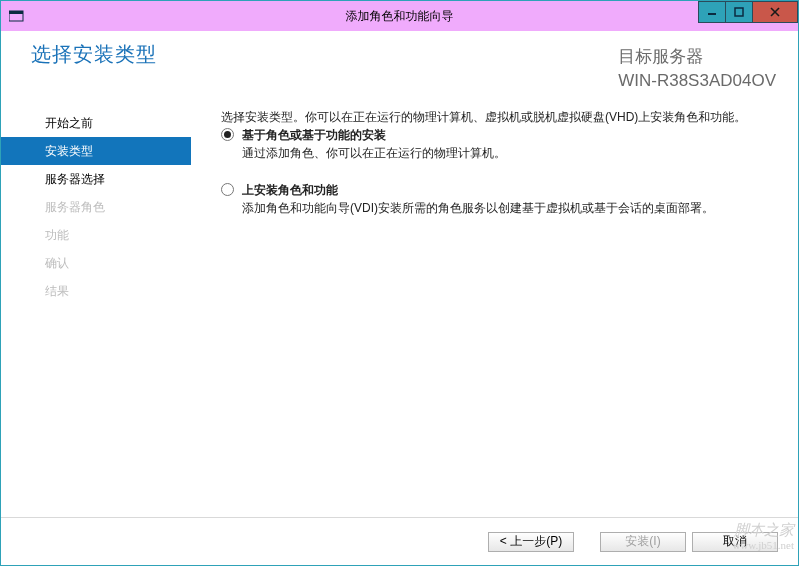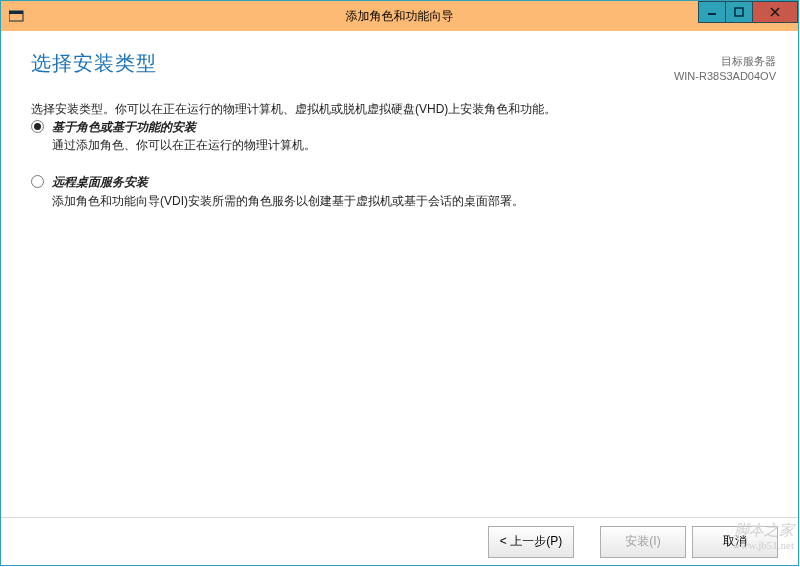--- a/index.html
+++ b/index.html
@@ -15,21 +15,21 @@
   .window-frame {
     border: 1px solid #2ea2b8;
     width: 799px;
     height: 566px;
     background: #fff;
     display: flex;
     flex-direction: column;
   }
   .titlebar {
     height: 30px;
-    background: #fdba74;
+    background: #f0abfc;
     display: flex;
     align-items: center;
     color: #000;
     position: relative;
   }
   .titlebar .app-icon {
     width: 20px; height: 20px;
     margin-left: 6px;
     display: flex; align-items: center; justify-content: center;
   }
@@ -58,35 +58,35 @@
     background: #c9574a;
     width: 46px;
   }
   .wizard-body {
     flex: 1;
     display: flex;
     flex-direction: column;
     background: #fff;
   }
   .header-area {
-    padding: 19px 22px 10px 30px;
+    padding: 10px 22px 10px 30px;
     display: flex;
     justify-content: space-between;
     align-items: flex-start;
   }
   .header-area h1 {
     color: #1a72b8;
     font-size: 20px;
     font-weight: 400;
     letter-spacing: 1px;
   }
   .target-info {
-    text-align: right;
+    text-align: left;
     color: #6a6a6a;
-    font-size: 11px;
+    font-size: 17px;
     line-height: 1.4;
     padding-top: 4px;
   }
   .main-split {
     flex: 1;
     display: flex;
     padding-left: 0;
   }
   .sidebar {
     width: 190px;
@@ -128,34 +128,34 @@
   }
   .option .radio.selected::after {
     content: "";
     position: absolute;
     width: 7px; height: 7px;
     background: #222;
     border-radius: 50%;
     top: 2px; left: 2px;
   }
   .option .opt-body { flex: 1; line-height: 1.55; }
-  .option .opt-title { font-weight: 700; font-style: italic; }
+  .option .opt-title { font-weight: 700; }
   .option .opt-desc { color: #222; }
   .footer {
     height: 48px;
     border-top: 1px solid #d9d9d9;
     display: flex;
     align-items: center;
     justify-content: flex-end;
     padding-right: 20px;
     gap: 0;
   }
   .footer .fbtn {
     min-width: 86px;
-    height: 32px;
+    height: 20px;
     border: 1px solid #aeaeae;
     background: linear-gradient(#fefefe,#e7e7e7);
     font-size: 12px;
     padding: 0 10px;
     margin-left: 6px;
     display: flex; align-items: center; justify-content: center;
     cursor: pointer;
   }
   .footer .fbtn.group-first { margin-left: 6px; }
   .footer .fbtn.adjoin { margin-left: -1px; }
@@ -216,36 +216,45 @@
   <div class="wizard-body">
     <div class="header-area">
       <h1>选择安装类型</h1>
       <div class="target-info">
         <div>目标服务器</div>
         <div>WIN-R38S3AD04OV</div>
       </div>
     </div>
 
     <div class="main-split">
+      <div class="sidebar">
+        <div class="step clickable">开始之前</div>
+        <div class="step selected">安装类型</div>
+        <div class="step clickable">服务器选择</div>
+        <div class="step disabled">服务器角色</div>
+        <div class="step disabled">功能</div>
+        <div class="step disabled">确认</div>
+        <div class="step disabled">结果</div>
+      </div>
 
       <div class="content">
         <div class="intro">选择安装类型。你可以在正在运行的物理计算机、虚拟机或脱机虚拟硬盘(VHD)上安装角色和功能。</div>
 
         <div class="option">
           <div class="radio selected"></div>
           <div class="opt-body">
             <div class="opt-title">基于角色或基于功能的安装</div>
             <div class="opt-desc">通过添加角色、你可以在正在运行的物理计算机。</div>
           </div>
         </div>
 
         <div class="option">
           <div class="radio"></div>
           <div class="opt-body">
-            <div class="opt-title">远程桌面服务安装</div>
+            <div class="opt-title">上安装角色和功能</div>
             <div class="opt-desc">添加角色和功能向导(VDI)安装所需的角色服务以创建基于虚拟机或基于会话的桌面部署。</div>
           </div>
         </div>
       </div>
     </div>
 
     <div class="footer">
       <div class="fbtn group-first">&lt; 上一步(P)</div>
       <div class="fbtn disabled" style="margin-left:26px">安装(I)</div>
       <div class="fbtn">取消</div>

